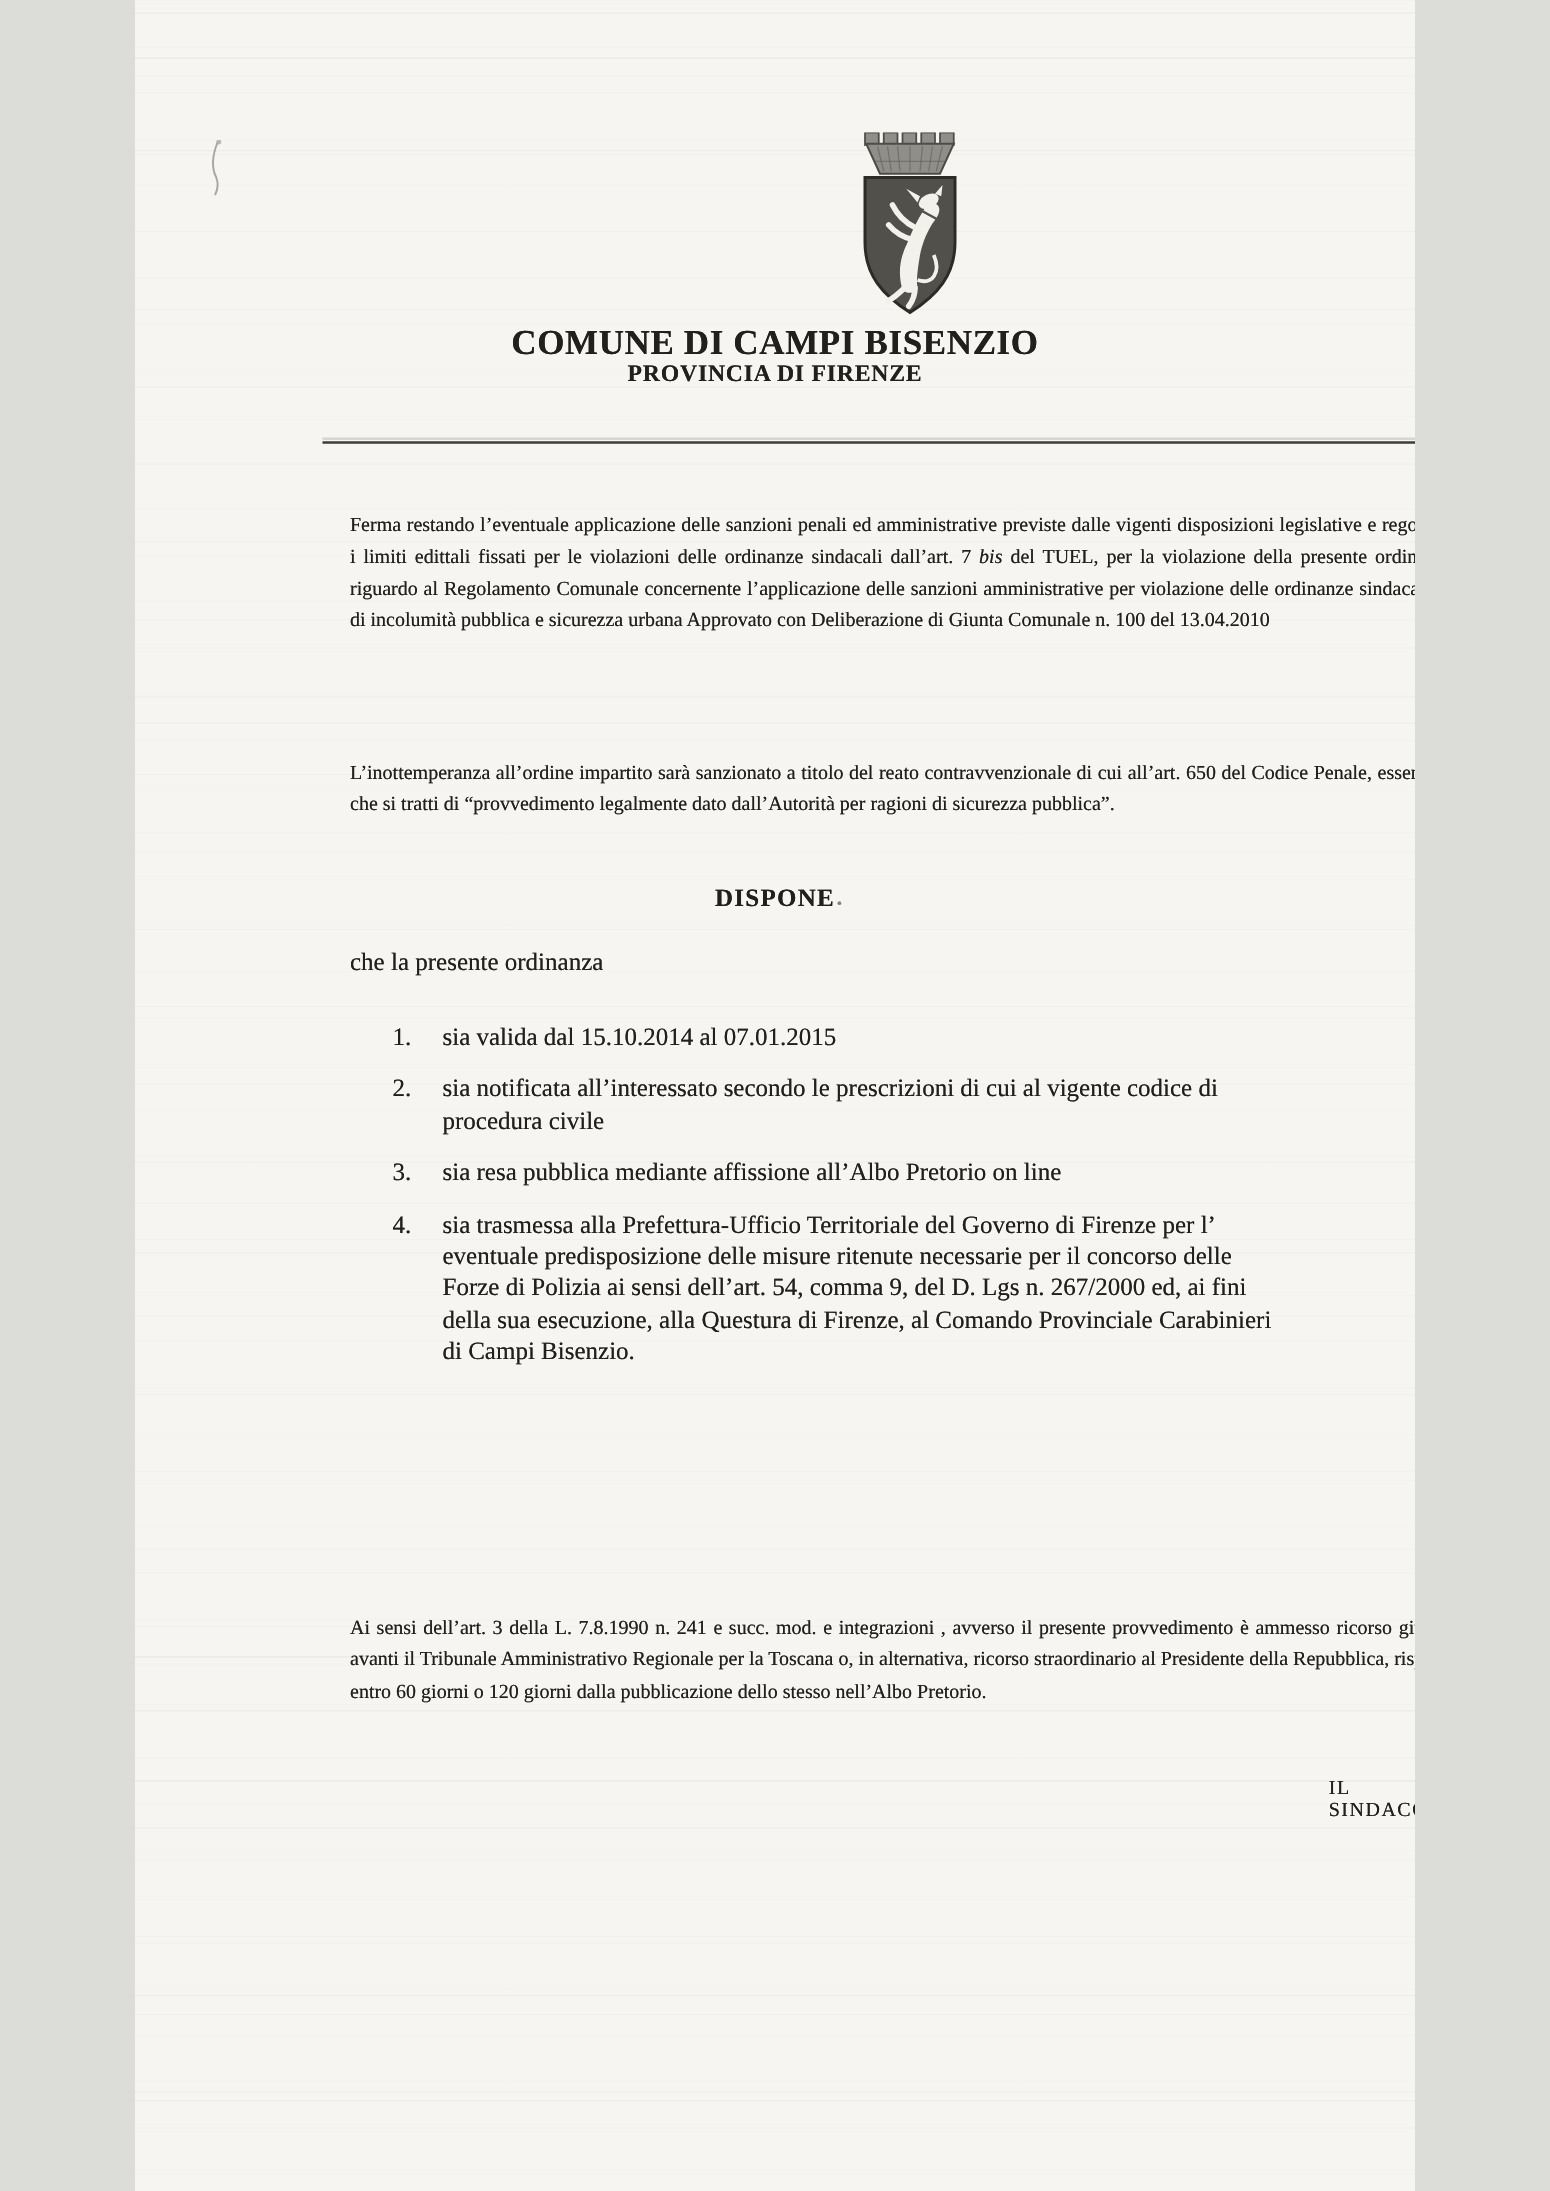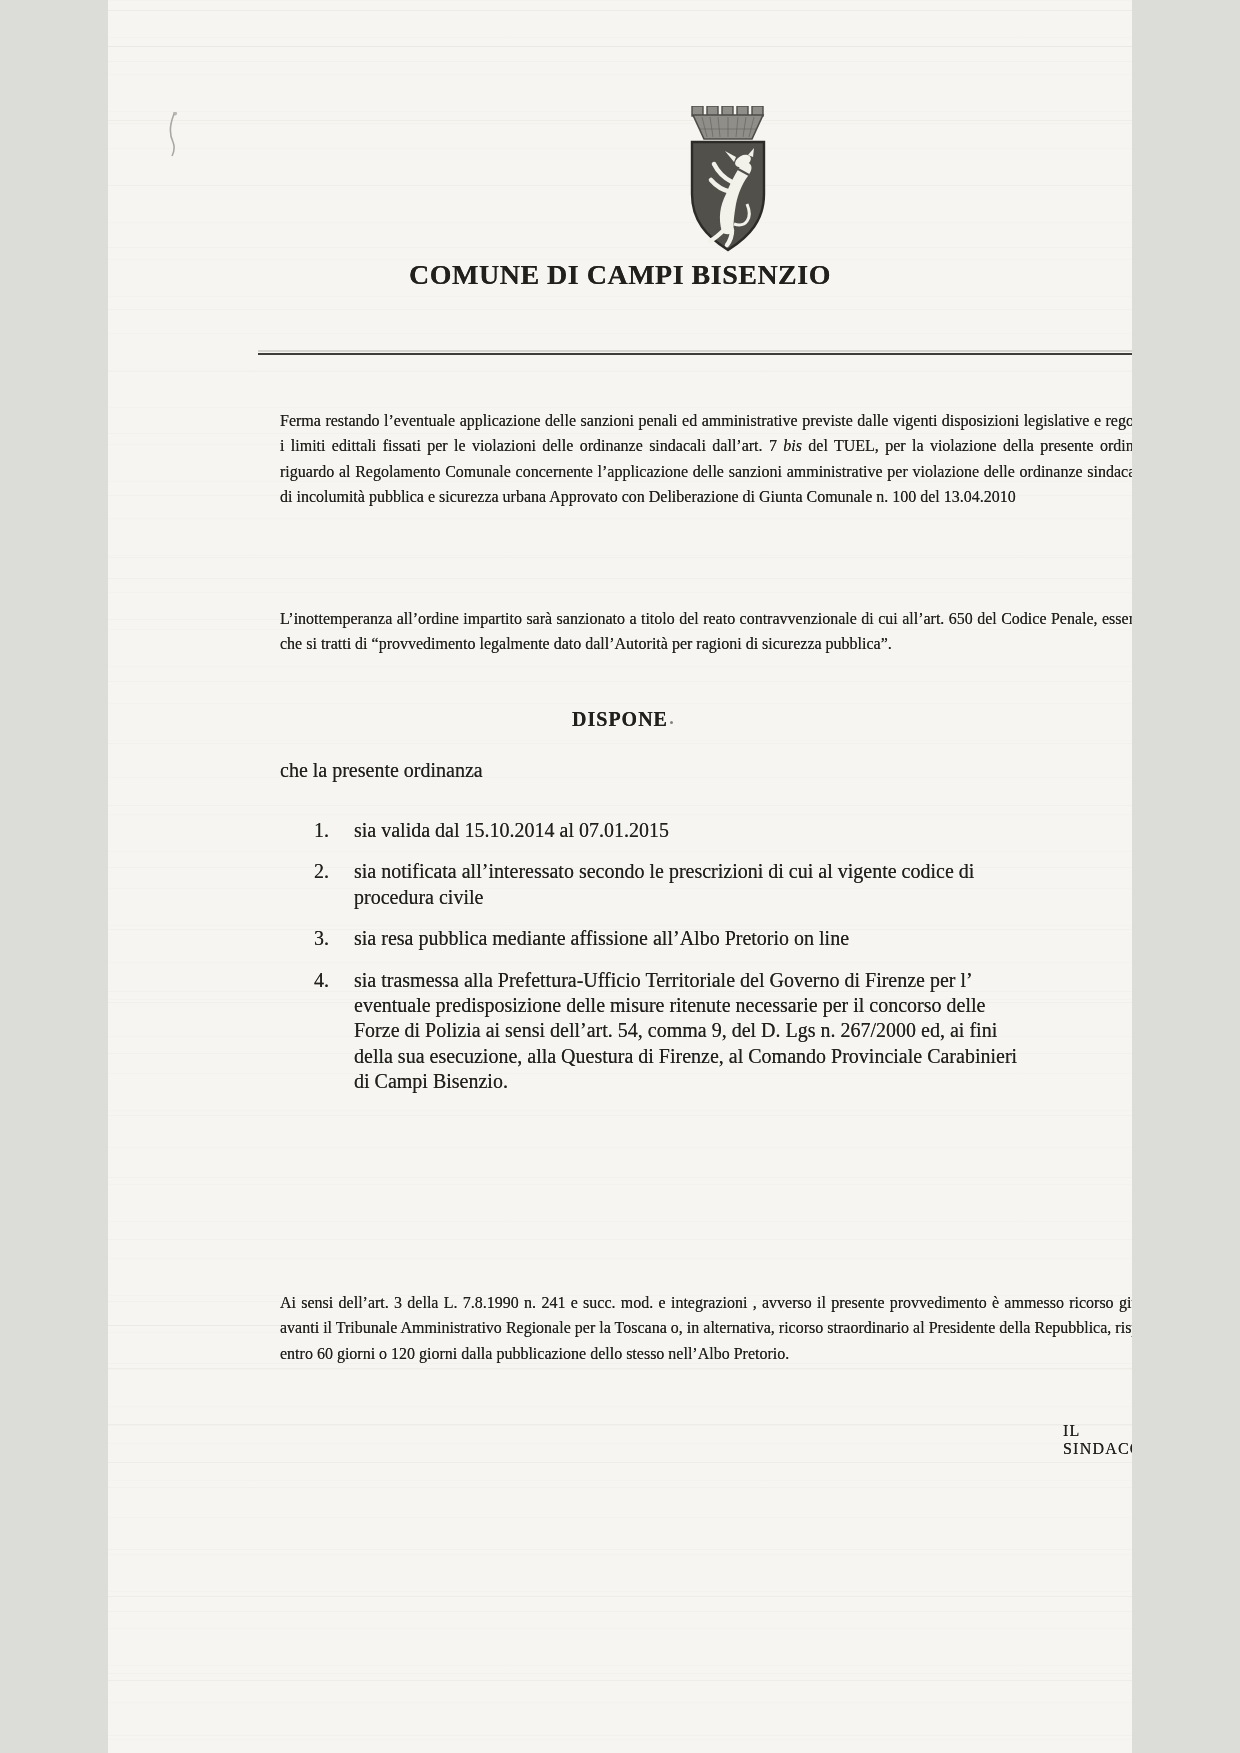--- a/index.html
+++ b/index.html
@@ -127,20 +127,21 @@
         <path d="M55,86 C46,84 40,80 35,74"></path>
         <path d="M50,122 C44,128 40,132 34,135"></path>
         <path d="M56,124 C56,130 54,135 51,139"></path>
       </g>
       <path d="M58,118 C70,122 77,112 71,98" fill="none" stroke="#f2f1ea" stroke-width="3"></path>
       <path d="M62,63 l11,6" fill="none" stroke="#52504b" stroke-width="2"></path>
     </g>
   </svg>
 
   <div class="block doc-title">COMUNE DI CAMPI BISENZIO</div>
+  <div class="block doc-subtitle">PROVINCIA DI FIRENZE</div>
 
   <div class="block rule"></div>
 
   <p class="block para p1"><span>Ferma restando l’eventuale applicazione delle sanzioni penali ed amministrative previste dalle vigenti disposizioni legislative e regolamentari ed i limiti edittali fissati per le violazioni delle ordinanze sindacali dall’art. 7 </span><i>bis</i><span> del TUEL, per la violazione della presente ordinanza si avrà riguardo al Regolamento Comunale concernente l’applicazione delle sanzioni amministrative per violazione delle ordinanze sindacali in materia di incolumità pubblica e sicurezza urbana Approvato con Deliberazione di Giunta Comunale n. 100 del 13.04.2010</span></p>
 
   <p class="block para p2">L’inottemperanza all’ordine impartito sarà sanzionato a titolo del reato contravvenzionale di cui all’art. 650 del Codice Penale, essendo indubbio che si tratti di “provvedimento legalmente dato dall’Autorità per ragioni di sicurezza pubblica”.</p>
 
   <div class="block pre-dot"></div>
   <div class="block dispone">DISPONE</div>
   <div class="block intro">che la presente ordinanza</div>

